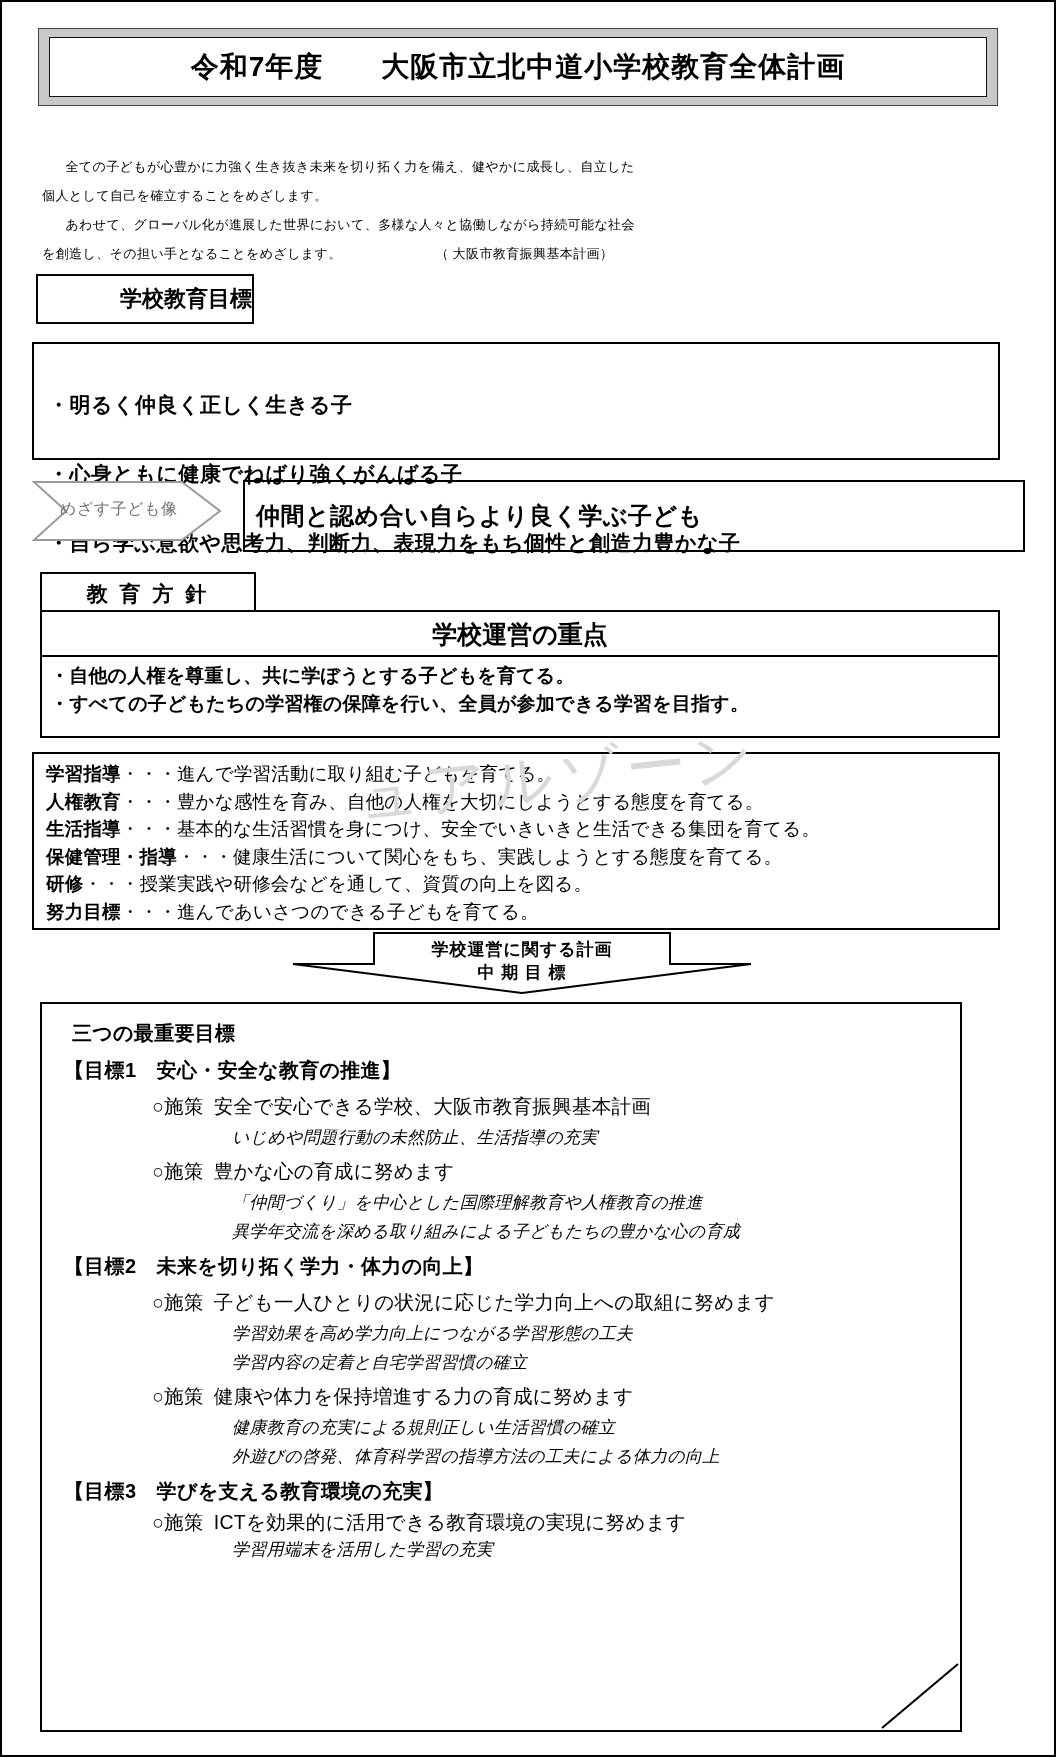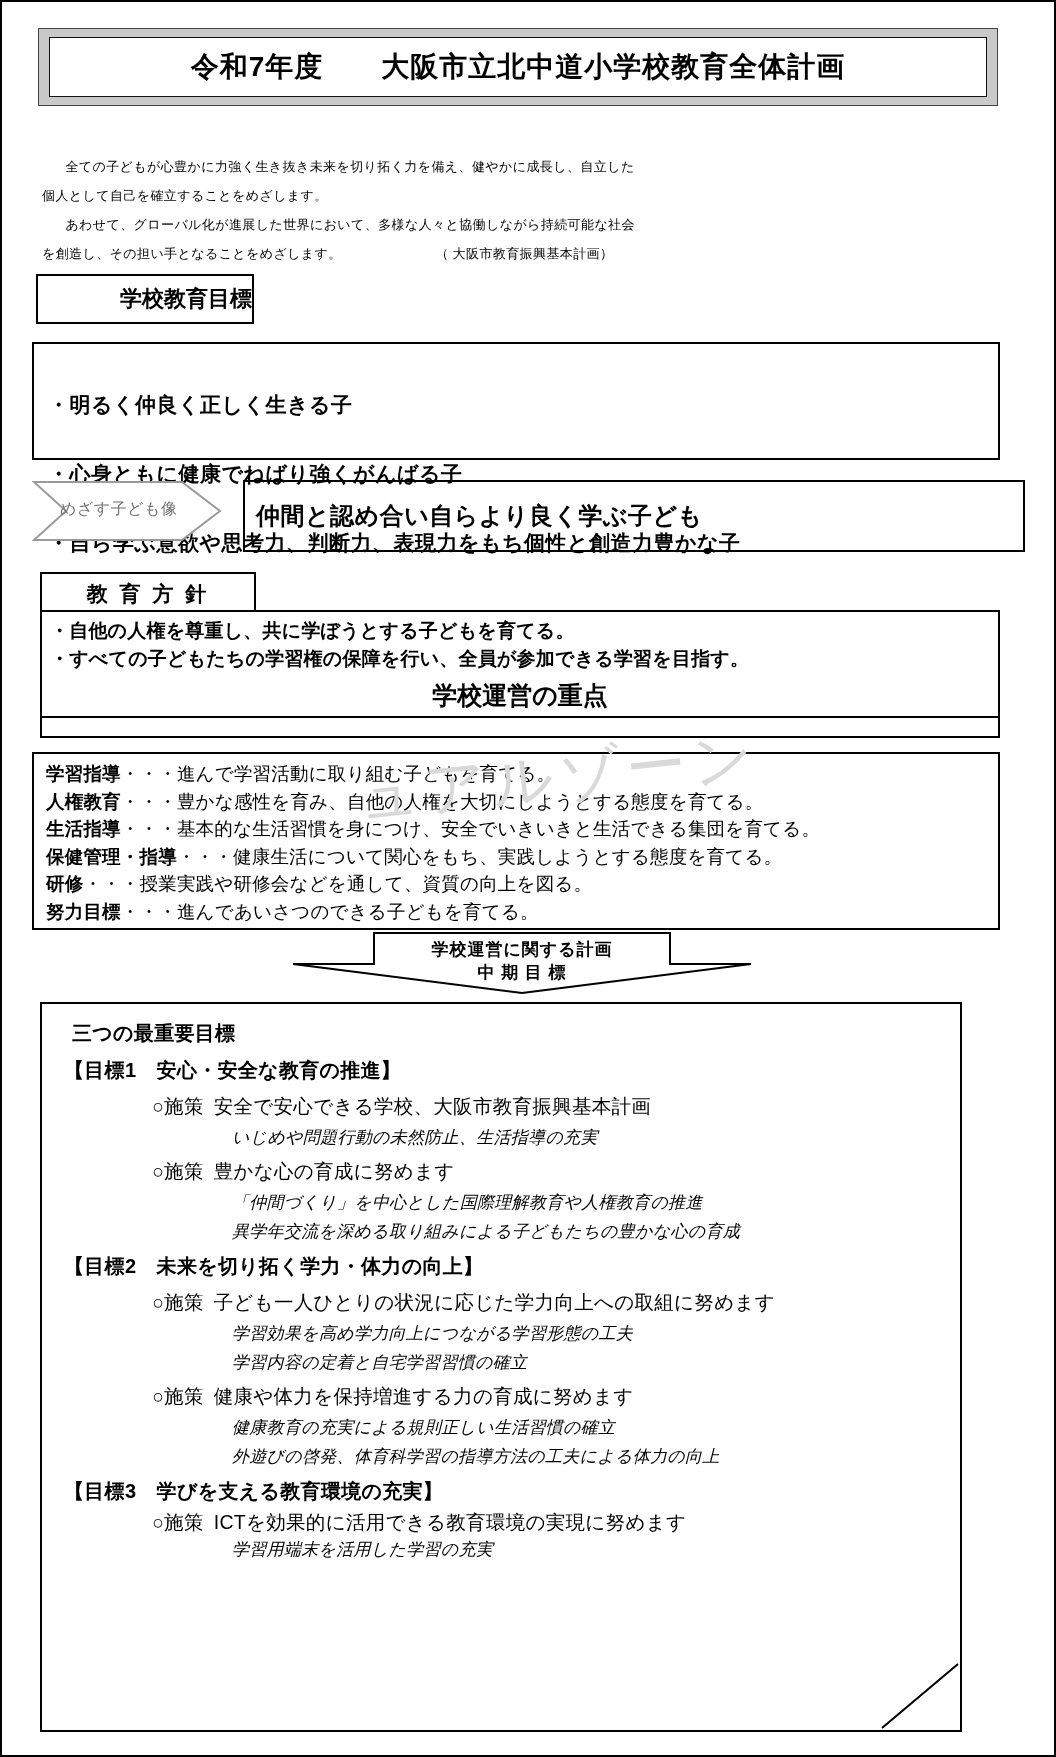--- a/index.html
+++ b/index.html
@@ -352,25 +352,25 @@
       <div id="image-box">
         <span class="txt">仲間と認め合い自らより良く学ぶ子ども</span>
       </div>
     </div>
 
     <div class="tab" id="policy-tab">
       <span>教 育 方 針</span>
     </div>
 
     <div class="box" id="focus-box">
+      <div id="focus-title">学校運営の重点</div>
       <div id="focus-lines">
         <div class="focus-line">・自他の人権を尊重し、共に学ぼうとする子どもを育てる。</div>
         <div class="focus-line">・すべての子どもたちの学習権の保障を行い、全員が参加できる学習を目指す。</div>
       </div>
-      <div id="focus-title">学校運営の重点</div>
     </div>
 
     <div class="box" id="guide-box">
       <div class="guide-line"><b>学習指導</b><span>・・・進んで学習活動に取り組む子どもを育てる。</span></div>
       <div class="guide-line"><b>人権教育</b><span>・・・豊かな感性を育み、自他の人権を大切にしようとする態度を育てる。</span></div>
       <div class="guide-line"><b>生活指導</b><span>・・・基本的な生活習慣を身につけ、安全でいきいきと生活できる集団を育てる。</span></div>
       <div class="guide-line"><b>保健管理・指導</b><span>・・・健康生活について関心をもち、実践しようとする態度を育てる。</span></div>
       <div class="guide-line"><b>研修</b><span>・・・授業実践や研修会などを通して、資質の向上を図る。</span></div>
       <div class="guide-line"><b>努力目標</b><span>・・・進んであいさつのできる子どもを育てる。</span></div>
     </div>

